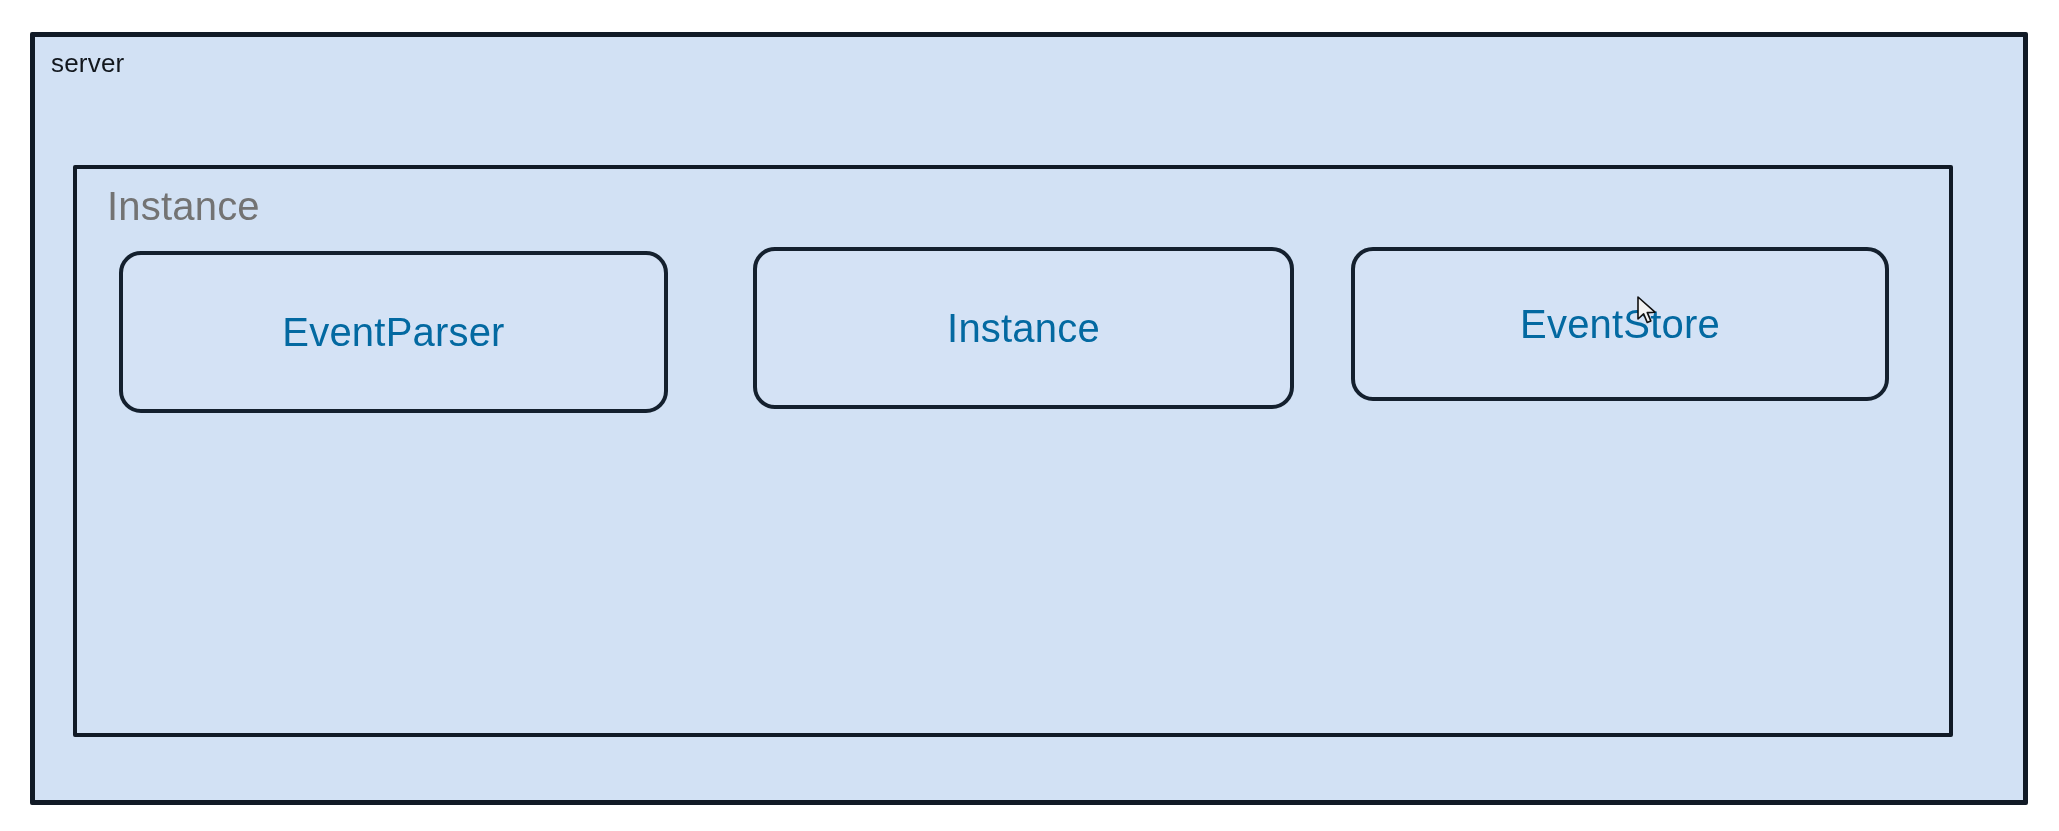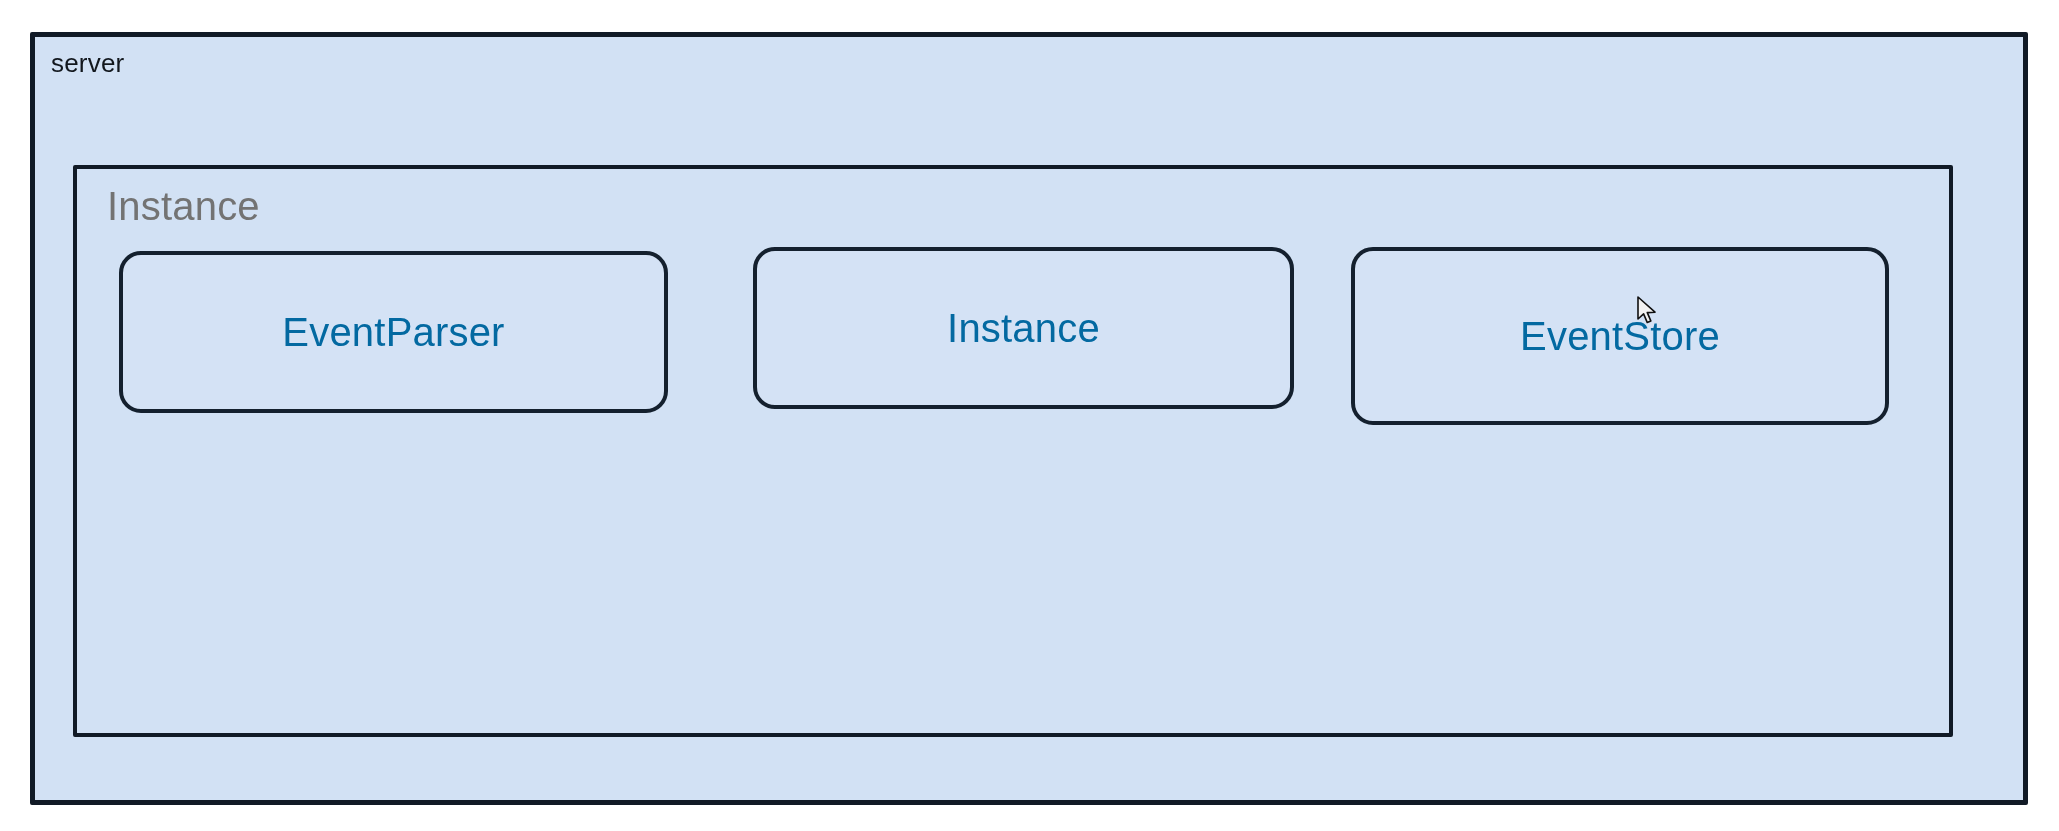--- a/index.html
+++ b/index.html
@@ -94,21 +94,21 @@
   .comp-eventsink {
     left: 676px;
     top: 78px;
     width: 541px;
     height: 162px;
   }
   .comp-eventstore {
     left: 1274px;
     top: 78px;
     width: 538px;
-    height: 178px;
+    height: 154px;
   }
 
   
   .comp-metamanager {
     left: 49px;
     top: 282px;
     width: 1790px;
     height: 170px;
   }
 

